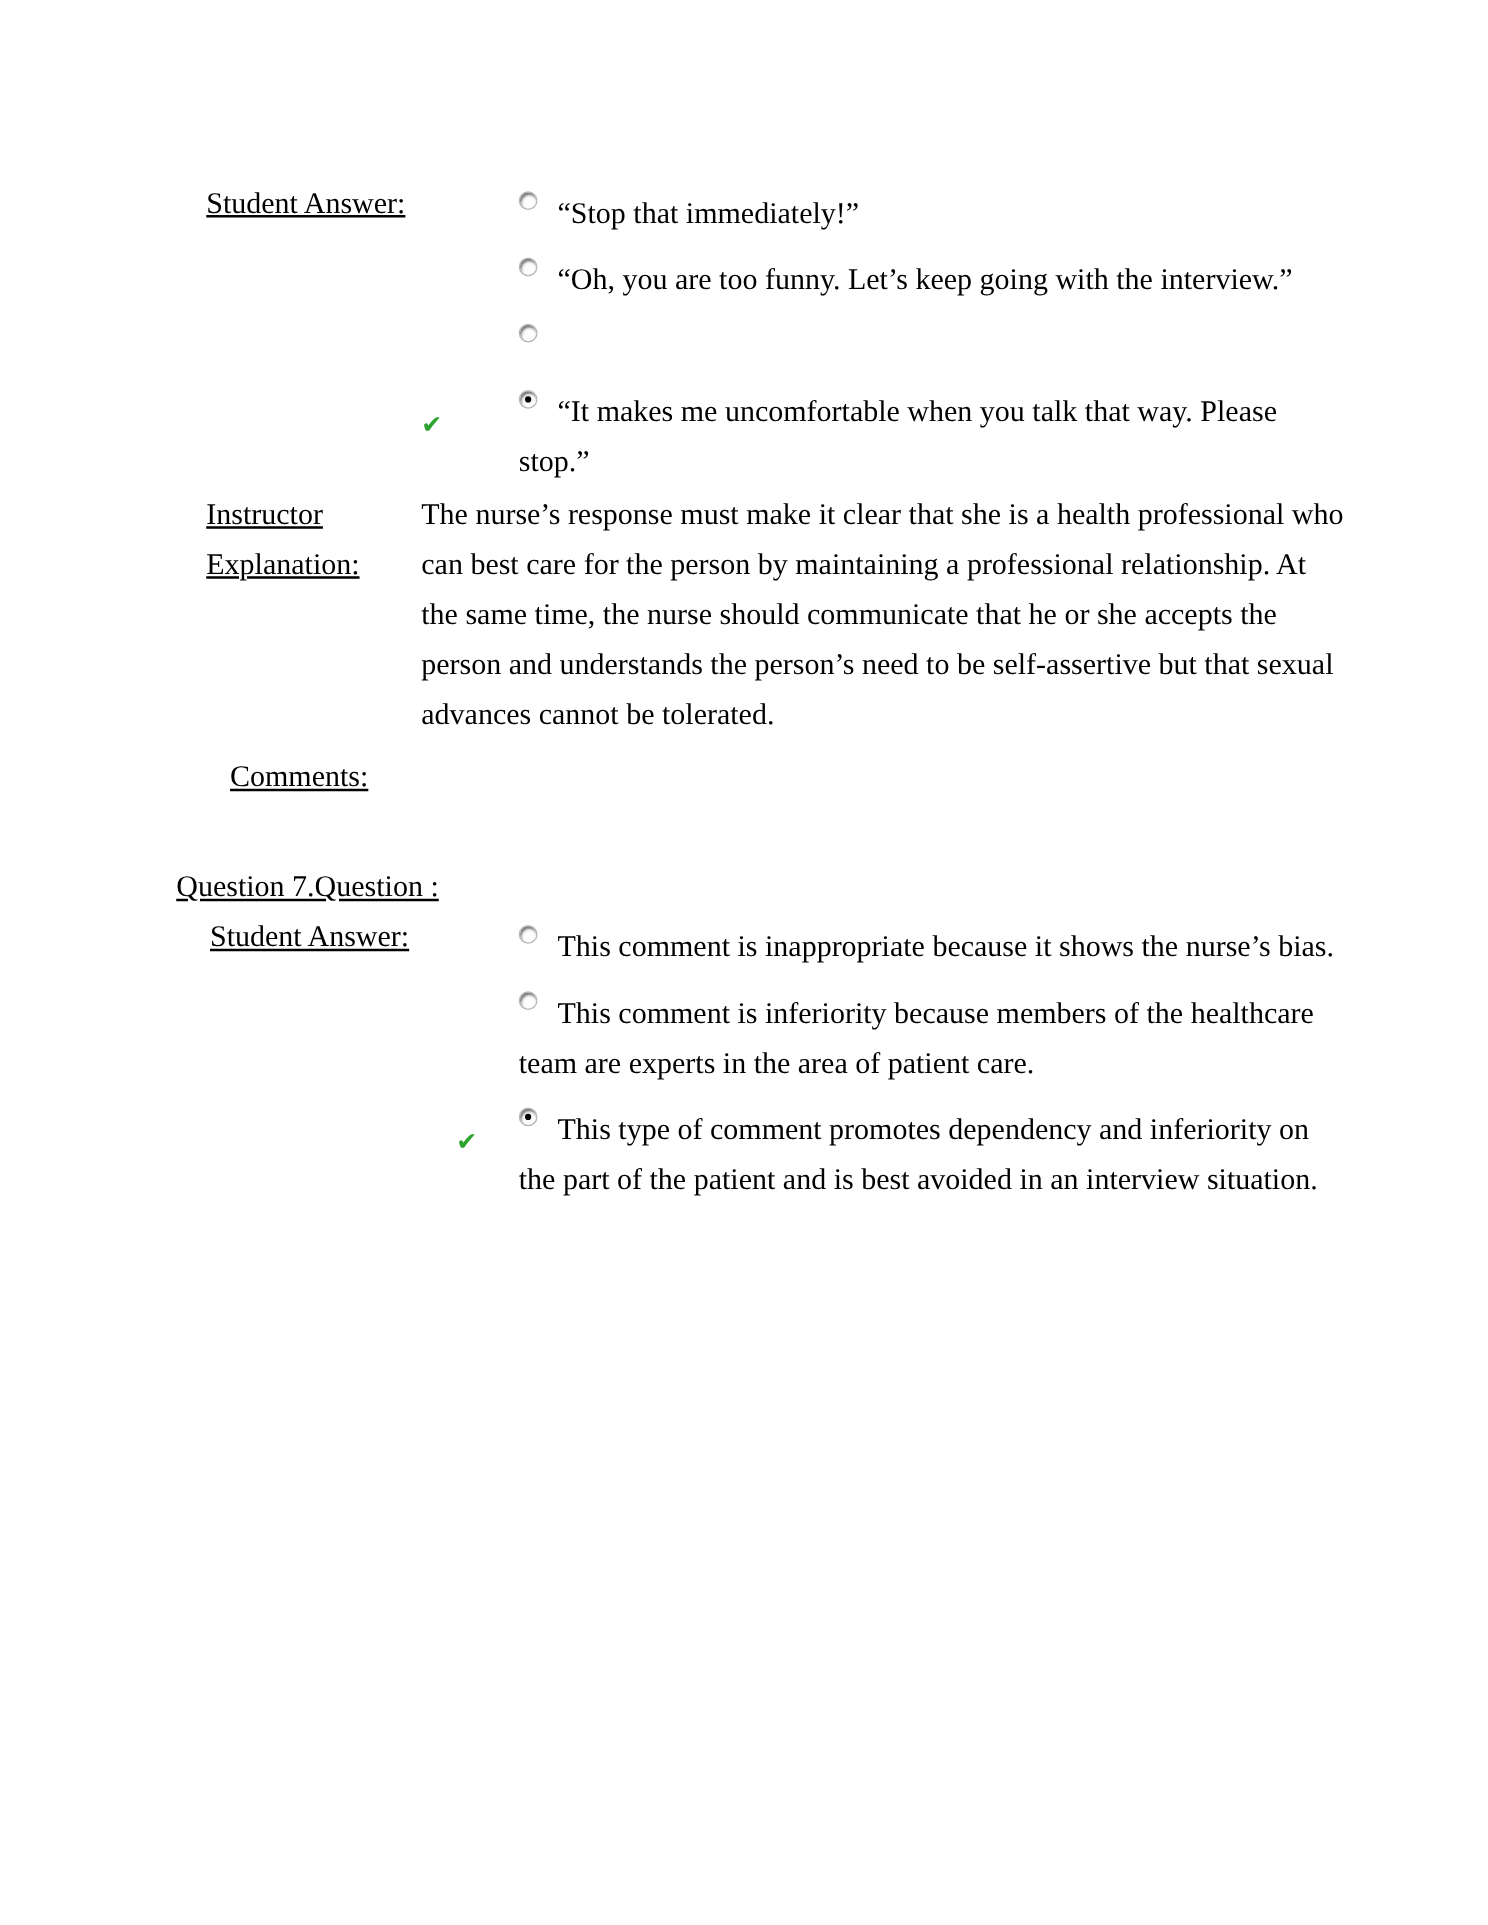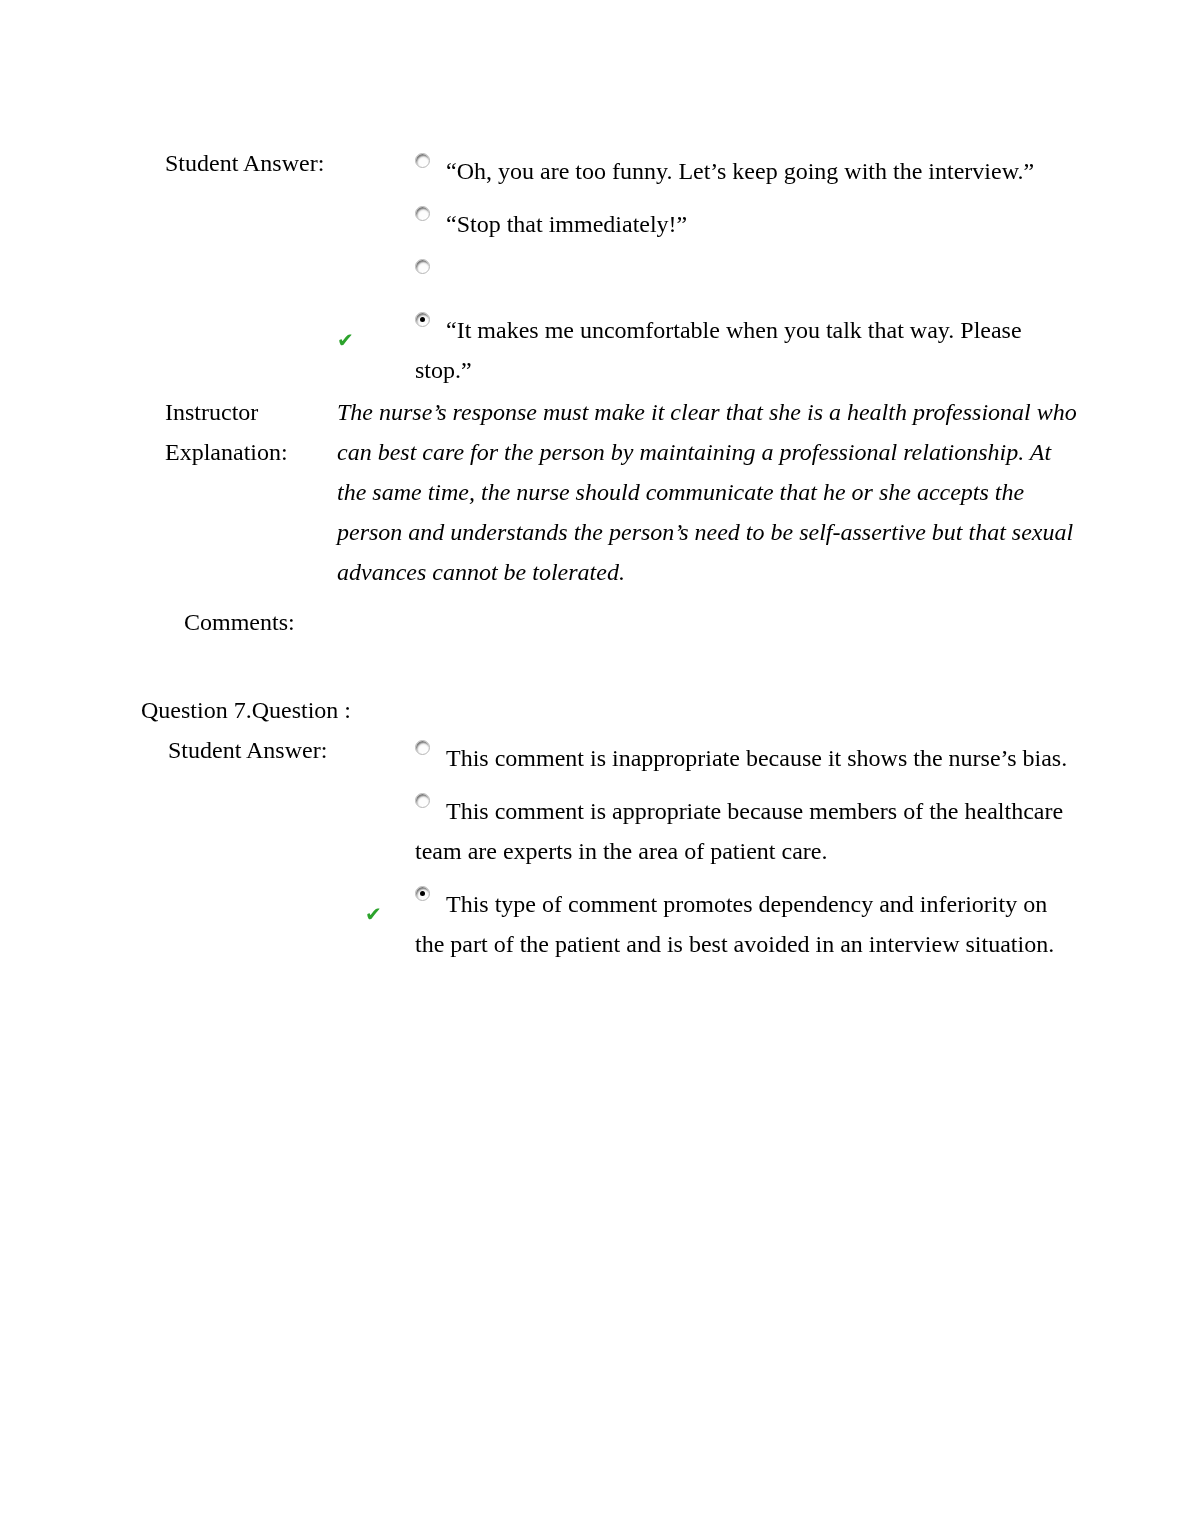--- a/index.html
+++ b/index.html
@@ -10,28 +10,28 @@
     font-family: "Liberation Serif", "DejaVu Serif", serif;
     font-size: 24px;
     line-height: 40px;
   }
   .page { padding: 143px 0 0 141px; box-sizing: border-box; }
 
   .row { display: flex; align-items: flex-start; }
 
   .label-cell { flex: none; width: 274px; box-sizing: border-box; }
   .label-cell.narrow { width: 196px; }
-  .label-cell .lbl { display: block; }
+  .label-cell .lbl { display: block; text-decoration: underline; }
   .pad24 { padding-left: 24px; }
   .pad27 { padding-left: 27px; }
   .pad43 { padding-left: 43px; }
   .wrap-150 { width: 150px; }
 
   .content-cell { flex: none; width: 655px; }
-  .content-cell.wide { width: 740px; font-style: italic; }
+  .content-cell.wide { width: 740px; }
 
   .row-explain { margin-top: 2px; }
   .row-points { margin-top: 3px; }
   .row-comments { margin-top: 10px; }
   .question-block-2 { margin-top: 48px; }
 
   .points-value { font-weight: 700; padding-left: 5px; }
 
   .option { margin: 0 0 13px 0; position: relative; }
   .option:first-child { margin-top: 8px; }
@@ -78,25 +78,25 @@
   <section>
 
 
     <div class="row">
       <div class="label-cell">
         <span class="lbl pad24">Student Answer:</span>
       </div>
       <div class="content-cell">
 
         <p class="option">
-          <span class="radio"></span><span>“Oh, you are too funny. Let’s keep going with the interview.”</span>
+          <span class="radio"></span><span>“Stop that immediately!”</span>
         </p>
 
         <p class="option">
-          <span class="radio"></span><span>“Stop that immediately!”</span>
+          <span class="radio"></span><span>“Oh, you are too funny. Let’s keep going with the interview.”</span>
         </p>
 
         <p class="option">
           <span class="radio"></span>
         </p>
 
         <p class="option">
           <span class="check pos-a">✔</span><span class="radio selected"></span><span>“It makes me uncomfortable when you talk that way. Please stop.”</span>
         </p>
 
@@ -132,21 +132,21 @@
       <div class="label-cell">
         <span class="lbl pad27">Student Answer:</span>
       </div>
       <div class="content-cell">
 
         <p class="option">
           <span class="radio"></span><span>This comment is inappropriate because it shows the nurse’s bias.</span>
         </p>
 
         <p class="option">
-          <span class="radio"></span><span>This comment is appropriate because members of the healthcare team are experts in the area of patient care.</span>
+          <span class="radio"></span><span>This comment is inferiority because members of the healthcare team are experts in the area of patient care.</span>
         </p>
 
         <p class="option">
           <span class="check pos-b">✔</span><span class="radio selected"></span><span>This type of comment promotes dependency and inferiority on the part of the patient and is best avoided in an interview situation.</span>
         </p>
 
       </div>
     </div>
 
   </section>

